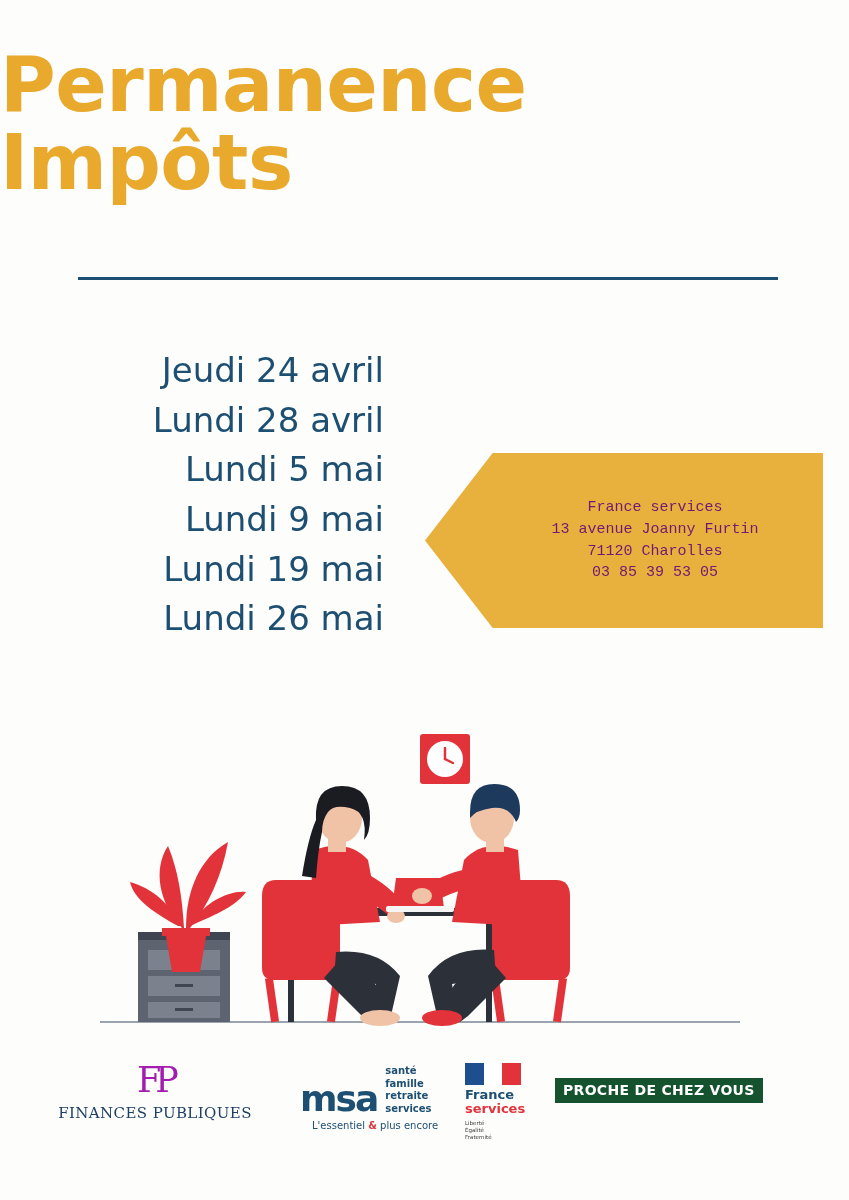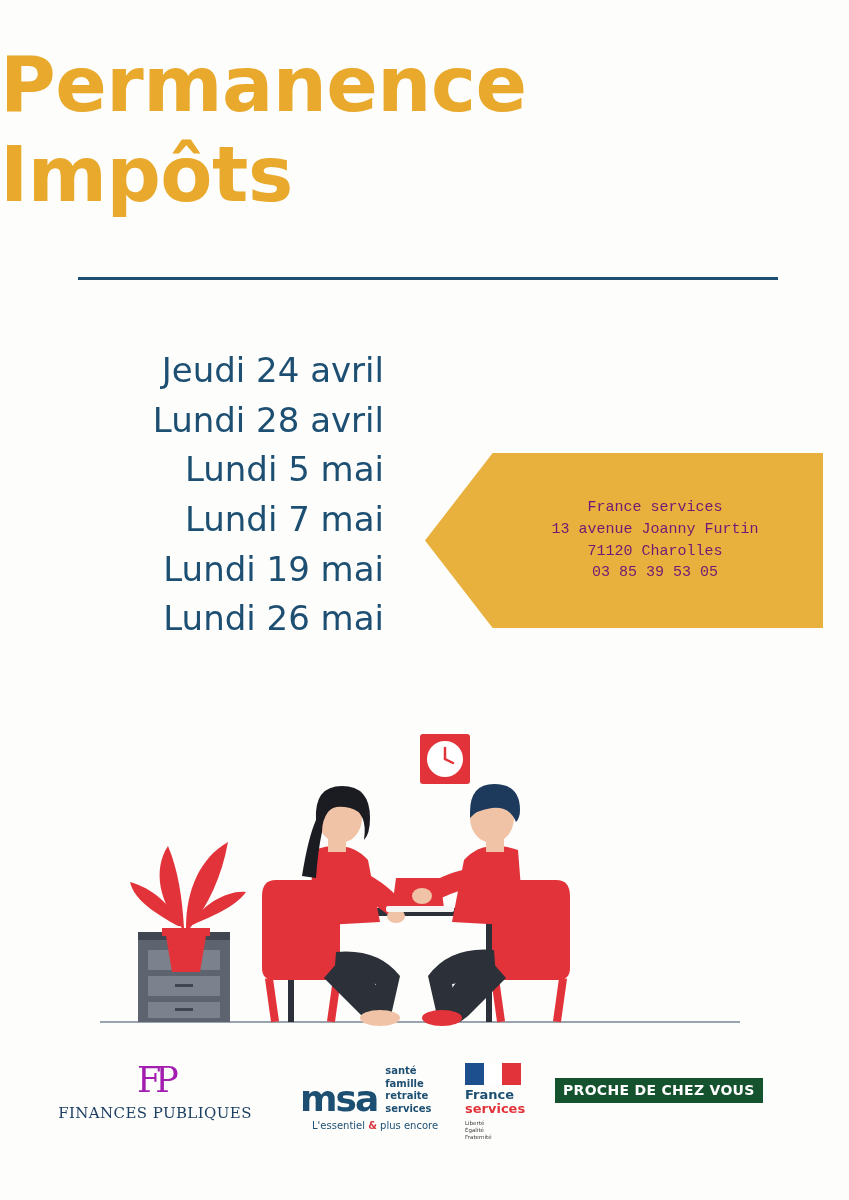--- a/index.html
+++ b/index.html
@@ -32,21 +32,21 @@
   }
   .title-line {
     font-family: "DejaVu Sans", sans-serif;
     font-weight: bold;
     color: #e8a92c;
     font-size: 76px;
     line-height: 0.98;
     letter-spacing: -0.5px;
   }
   .title-line.second {
-    margin-top: 16px;
+    margin-top: 4px;
   }
 
   
   .divider {
     position: absolute;
     left: 78px;
     top: 277px;
     width: 700px;
     height: 3px;
     background: #1d4f72;
@@ -240,21 +240,21 @@
     <div class="title-line">Permanence</div>
     <div class="title-line second">Impôts</div>
   </div>
 
   <div class="divider"></div>
 
   <div class="dates">
     <div class="date-item">Jeudi 24 avril</div>
     <div class="date-item">Lundi 28 avril</div>
     <div class="date-item">Lundi 5 mai</div>
-    <div class="date-item">Lundi 7 mai</div>
+    <div class="date-item">Lundi 9 mai</div>
     <div class="date-item">Lundi 19 mai</div>
     <div class="date-item">Lundi 26 mai</div>
   </div>
 
 
   <div class="banner banner-yellow">
     <div class="addr-line">France services</div>
     <div class="addr-line">13 avenue Joanny Furtin</div>
     <div class="addr-line">71120 Charolles</div>
     <div class="addr-line">03 85 39 53 05</div>

